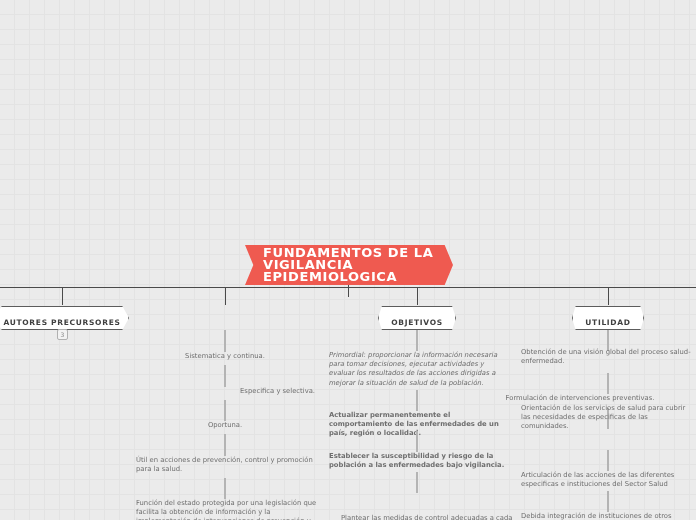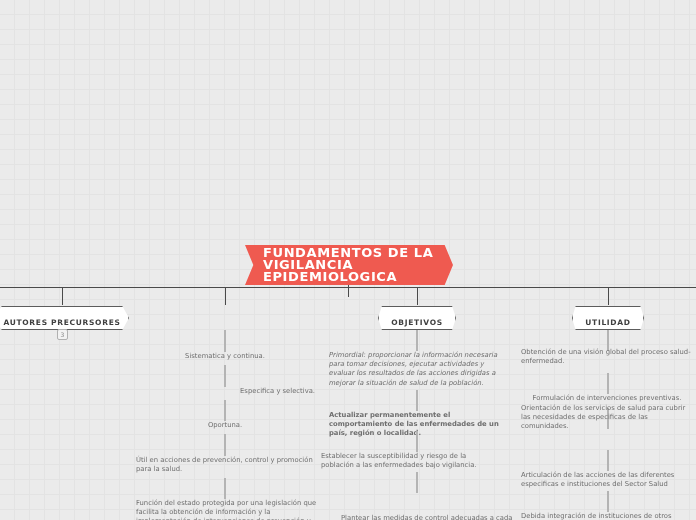--- a/index.html
+++ b/index.html
@@ -175,30 +175,30 @@
   <div class="branch-v" style="left:224px; top:478px; height:21px;"></div>
   <div class="leaf left" style="left:136px; top:499px; width:182px;">Función del estado protegida por una legislación que facilita la obtención de información y la implementación de intervenciones de prevención y</div>
 
   <div class="branch-v" style="left:416px; top:330px; height:21px;"></div>
   <div class="leaf left" style="left:329px; top:351px; width:180px;font-style:italic;">Primordial: proporcionar la información necesaria para tomar decisiones, ejecutar actividades y evaluar los resultados de las acciones dirigidas a mejorar la situación de salud de la población.</div>
 
   <div class="branch-v" style="left:416px; top:390px; height:21px;"></div>
   <div class="leaf left" style="left:329px; top:411px; width:180px;font-weight:bold;">Actualizar permanentemente el comportamiento de las enfermedades de un país, región o localidad.</div>
 
   <div class="branch-v" style="left:416px; top:431px; height:21px;"></div>
-  <div class="leaf left" style="left:321px; top:452px; width:180px;">Establecer la susceptibilidad y riesgo de la población a las enfermedades bajo vigilancia.</div>
+  <div class="leaf left" style="left:329px; top:452px; width:180px;font-weight:bold;">Establecer la susceptibilidad y riesgo de la población a las enfermedades bajo vigilancia.</div>
 
   <div class="branch-v" style="left:416px; top:472px; height:21px;"></div>
   <div class="leaf left" style="left:329px; top:514px; width:180px;margin-left:12px;">Plantear las medidas de control adecuadas a cada nivel de resolución y evaluar su impacto.</div>
 
   <div class="branch-v" style="left:607px; top:330px; height:21px;"></div>
   <div class="leaf left" style="left:521px; top:348px; width:172px;">Obtención de una visión global del proceso salud-enfermedad.</div>
 
   <div class="branch-v" style="left:607px; top:373px; height:21px;"></div>
-  <div class="leaf center" style="left:521px; top:394px; width:172px;">Formulación de intervenciones preventivas.</div>
+  <div class="leaf center" style="left:494px; top:394px; width:172px;">Formulación de intervenciones preventivas.</div>
 
   <div class="branch-v" style="left:607px; top:408px; height:21px;"></div>
   <div class="leaf left" style="left:521px; top:404px; width:172px;">Orientación de los servicios de salud para cubrir las necesidades de especificas de las comunidades.</div>
 
   <div class="branch-v" style="left:607px; top:450px; height:21px;"></div>
   <div class="leaf left" style="left:521px; top:471px; width:172px;">Articulación de las acciones de las diferentes especificas e instituciones del Sector Salud</div>
 
   <div class="branch-v" style="left:607px; top:491px; height:21px;"></div>
   <div class="leaf left" style="left:521px; top:512px; width:175px;">Debida integración de instituciones de otros sectores</div>
 

